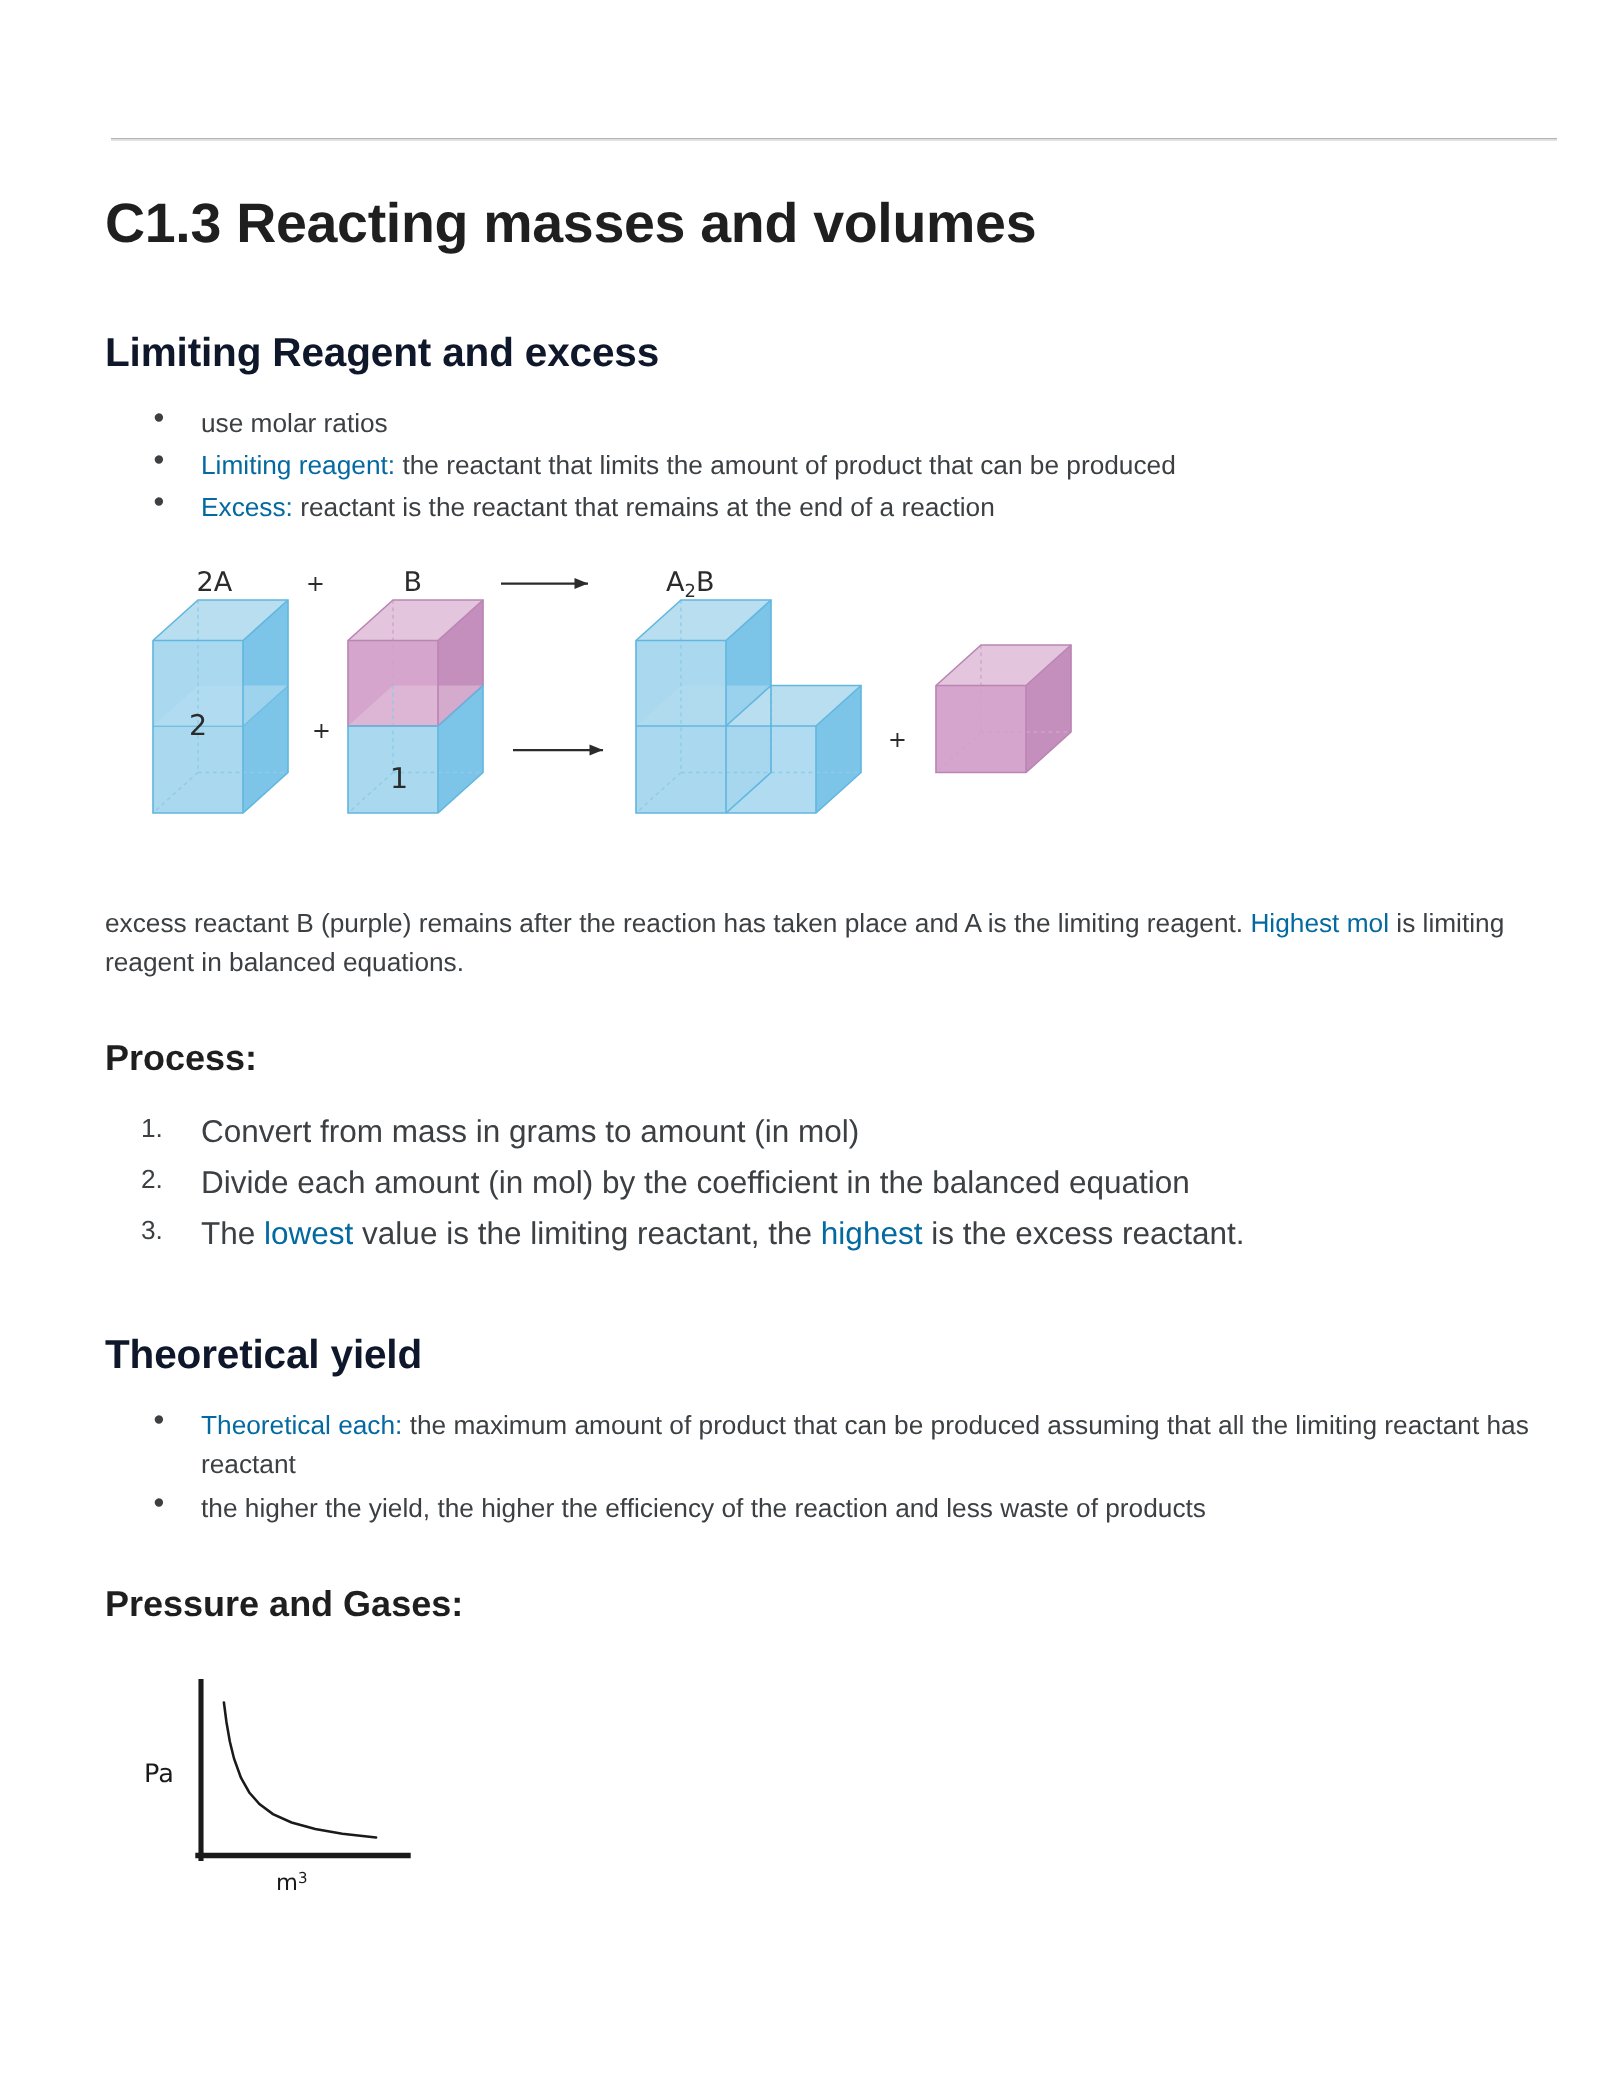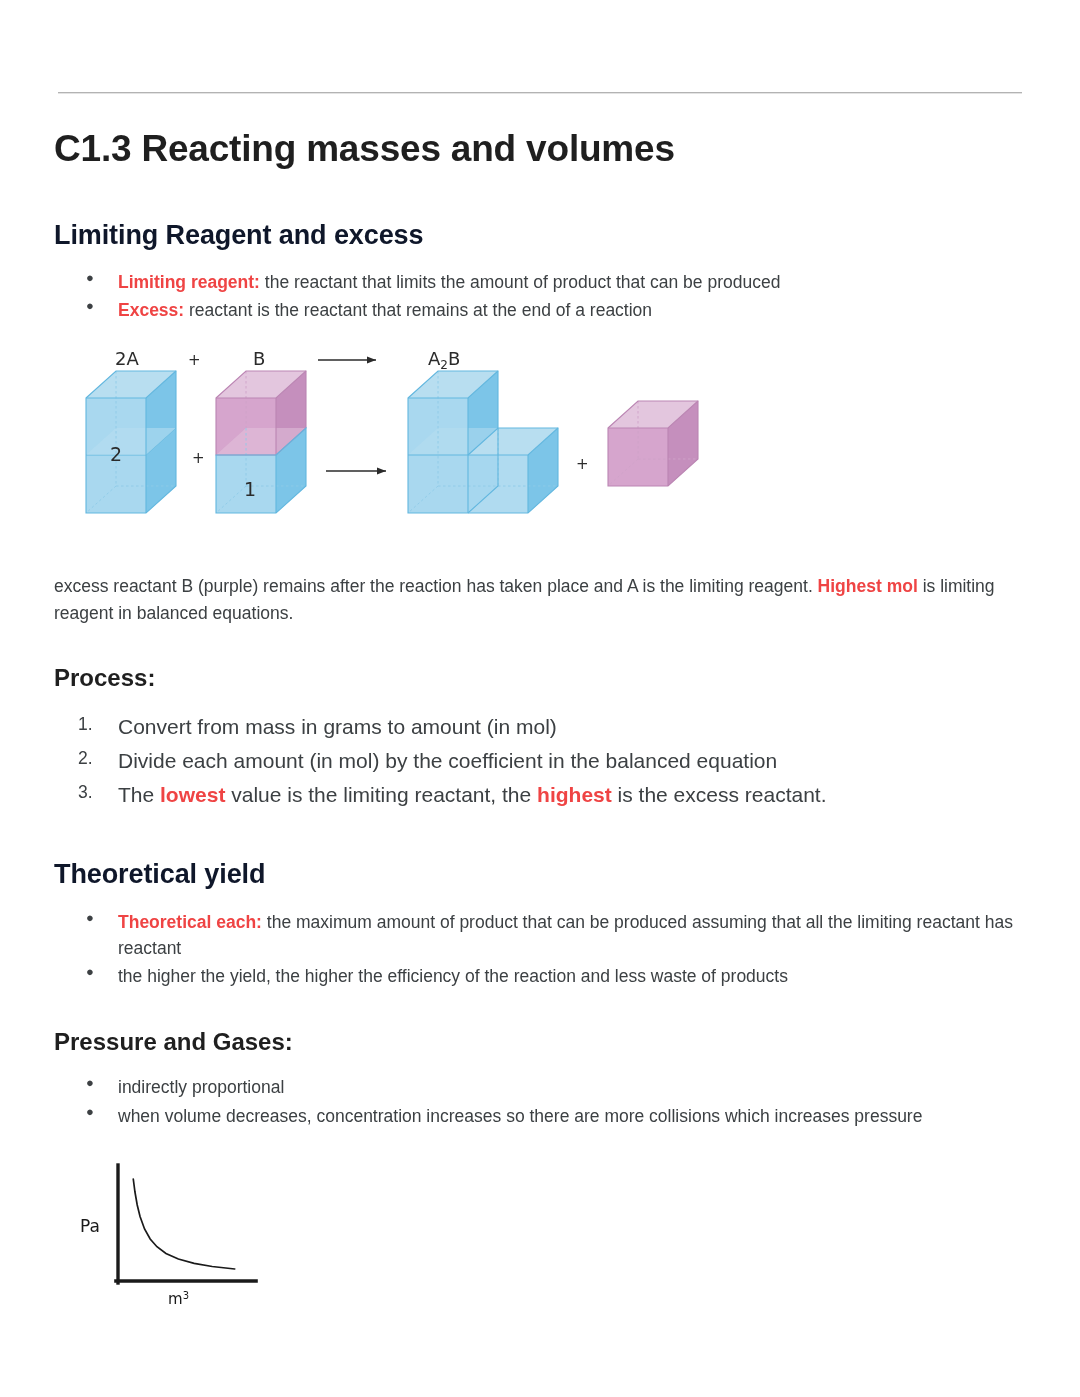--- a/index.html
+++ b/index.html
@@ -10,21 +10,21 @@
   body {
     width: 1080px;
     height: 1397px;
     position: relative;
     font-family: "Liberation Sans", sans-serif;
     color: #3c4043;
     overflow: hidden;
   }
   .page {
     position: absolute;
-    left: 0; top: 0;
+    left: 16px; top: 0;
     width: 1040px;
     height: 1397px;
     background: #fff;
   }
   .top-rule {
     position: absolute;
     left: 58px;
     top: 92px;
     width: 964px;
     height: 0;
@@ -100,21 +100,21 @@
     margin-bottom: 2px;
   }
   ol.numbers > li::before {
     content: counter(step) ".";
     position: absolute;
     left: 24px;
     top: 0;
     font-size: 17.5px;
     color: #3c4043;
   }
-  b, strong { color: #ef4444; font-weight: bold; }
+  b, strong { color: #0369a1; font-weight: normal; }
 
   
   .cube-figure {
     position: relative;
     width: 640px;
     height: 210px;
     margin: 18px 0 0 14px;
   }
   .cube-figure svg { display: block; }
 
@@ -134,20 +134,23 @@
 
   <div class="top-rule"></div>
 
   <div class="content">
 
     <h1 class="doc-title">C1.3 Reacting masses and volumes</h1>
 
     <h2 class="sec">Limiting Reagent and excess</h2>
 
     <ul class="bullets">
+      <li>
+        <b></b><span>use molar ratios</span>
+      </li>
       <li>
         <b>Limiting reagent:</b><span> the reactant that limits the amount of product that can be produced</span>
       </li>
       <li>
         <b>Excess:</b><span> reactant is the reactant that remains at the end of a reaction</span>
       </li>
     </ul>
 
     <div class="cube-figure">
       <svg width="640" height="210" viewBox="0 0 640 210" xmlns="http://www.w3.org/2000/svg">
@@ -287,28 +290,20 @@
         <b>Theoretical each:</b><span>  the maximum amount of product that can be produced assuming that all the limiting reactant has reactant</span>
       </li>
       <li>
         <b></b><span>the higher the yield, the higher the efficiency of the reaction and less waste of products</span>
       </li>
     </ul>
 
 
     <h3 class="subsec">Pressure and Gases:</h3>
 
-    <ul class="bullets">
-      <li>
-        <b></b><span>indirectly proportional</span>
-      </li>
-      <li>
-        <b></b><span>when volume decreases, concentration increases so there are more collisions which increases pressure</span>
-      </li>
-    </ul>
 
     <div class="pv-figure">
       <svg width="260" height="160" viewBox="0 0 260 160" xmlns="http://www.w3.org/2000/svg">
 
         <line x1="50" y1="6" x2="50" y2="124" stroke="#1a1a1a" stroke-width="3.4" stroke-linecap="square"></line>
 
         <line x1="48" y1="122" x2="188" y2="122" stroke="#1a1a1a" stroke-width="3.6" stroke-linecap="square"></line>
 
         <path id="pv-curve" fill="none" stroke="#1a1a1a" stroke-width="1.7" stroke-linecap="round" d="M65.27,20.00 L66.96,33.00 L69.22,46.00 L72.04,57.50 L76.55,70.00 L82.18,80.00 L88.95,87.70 L97.96,94.40 L110.36,100.00 L126.15,104.40 L144.18,107.50 L166.73,110.00"></path>
 

